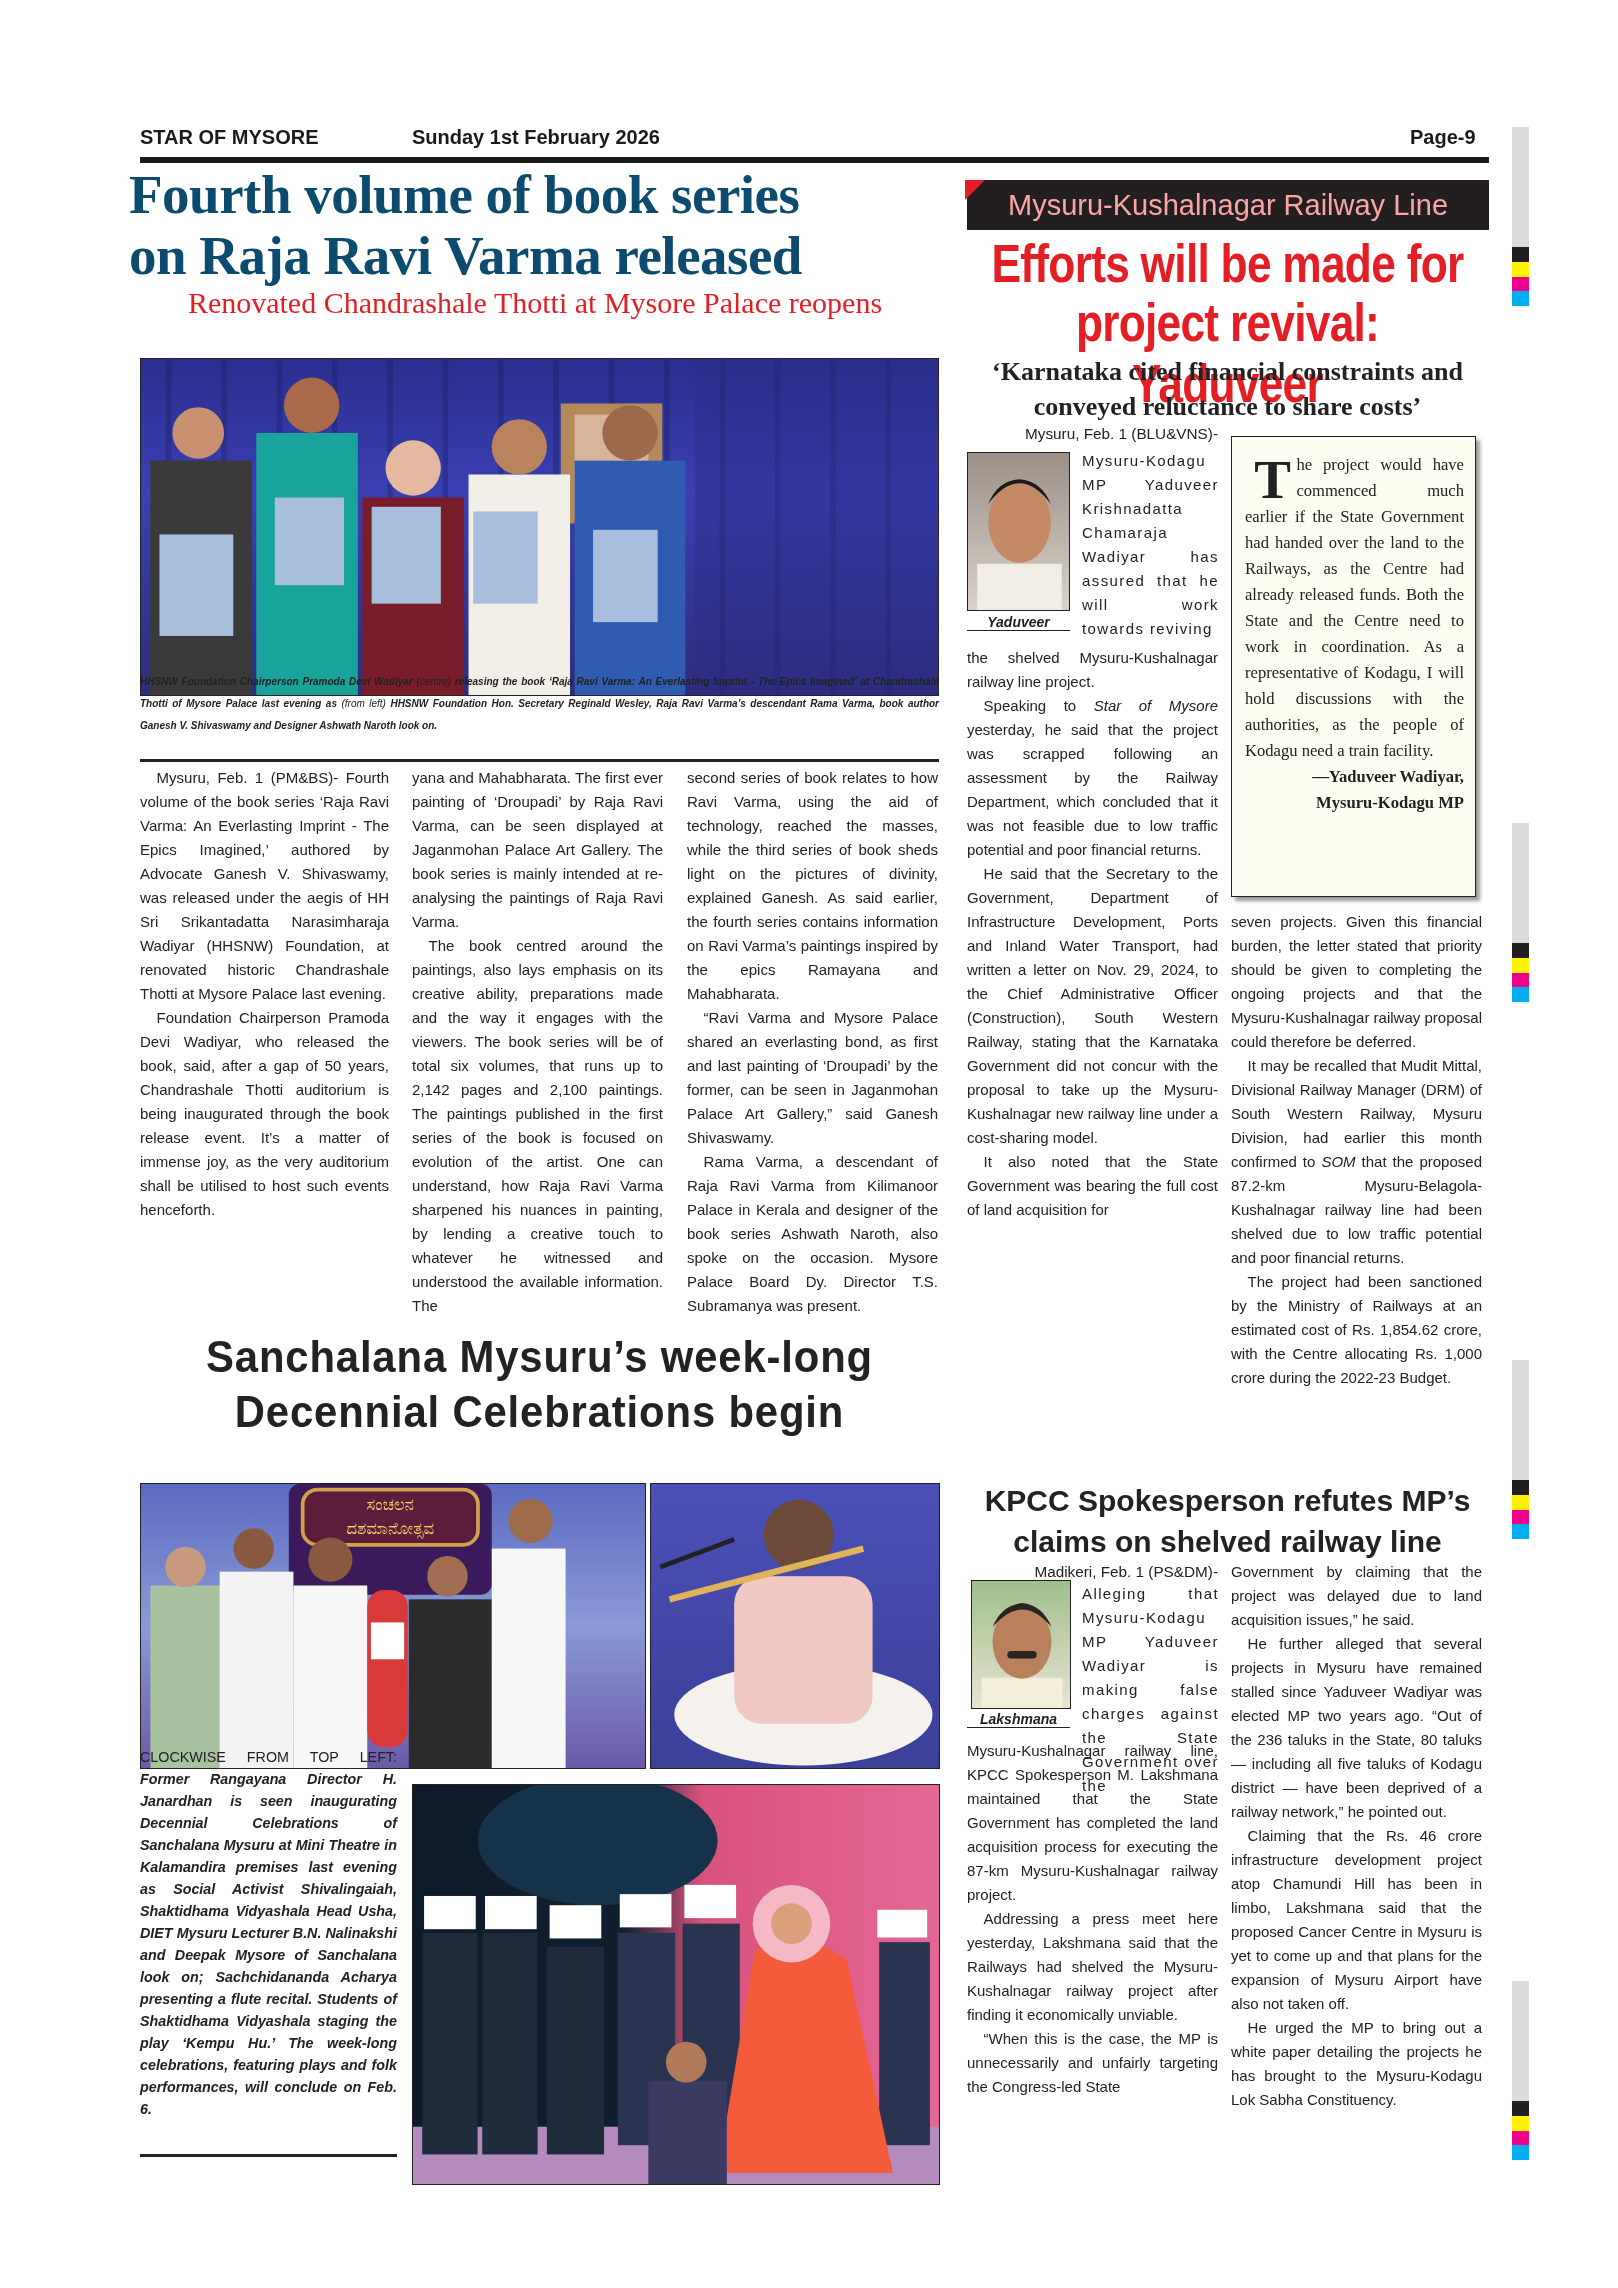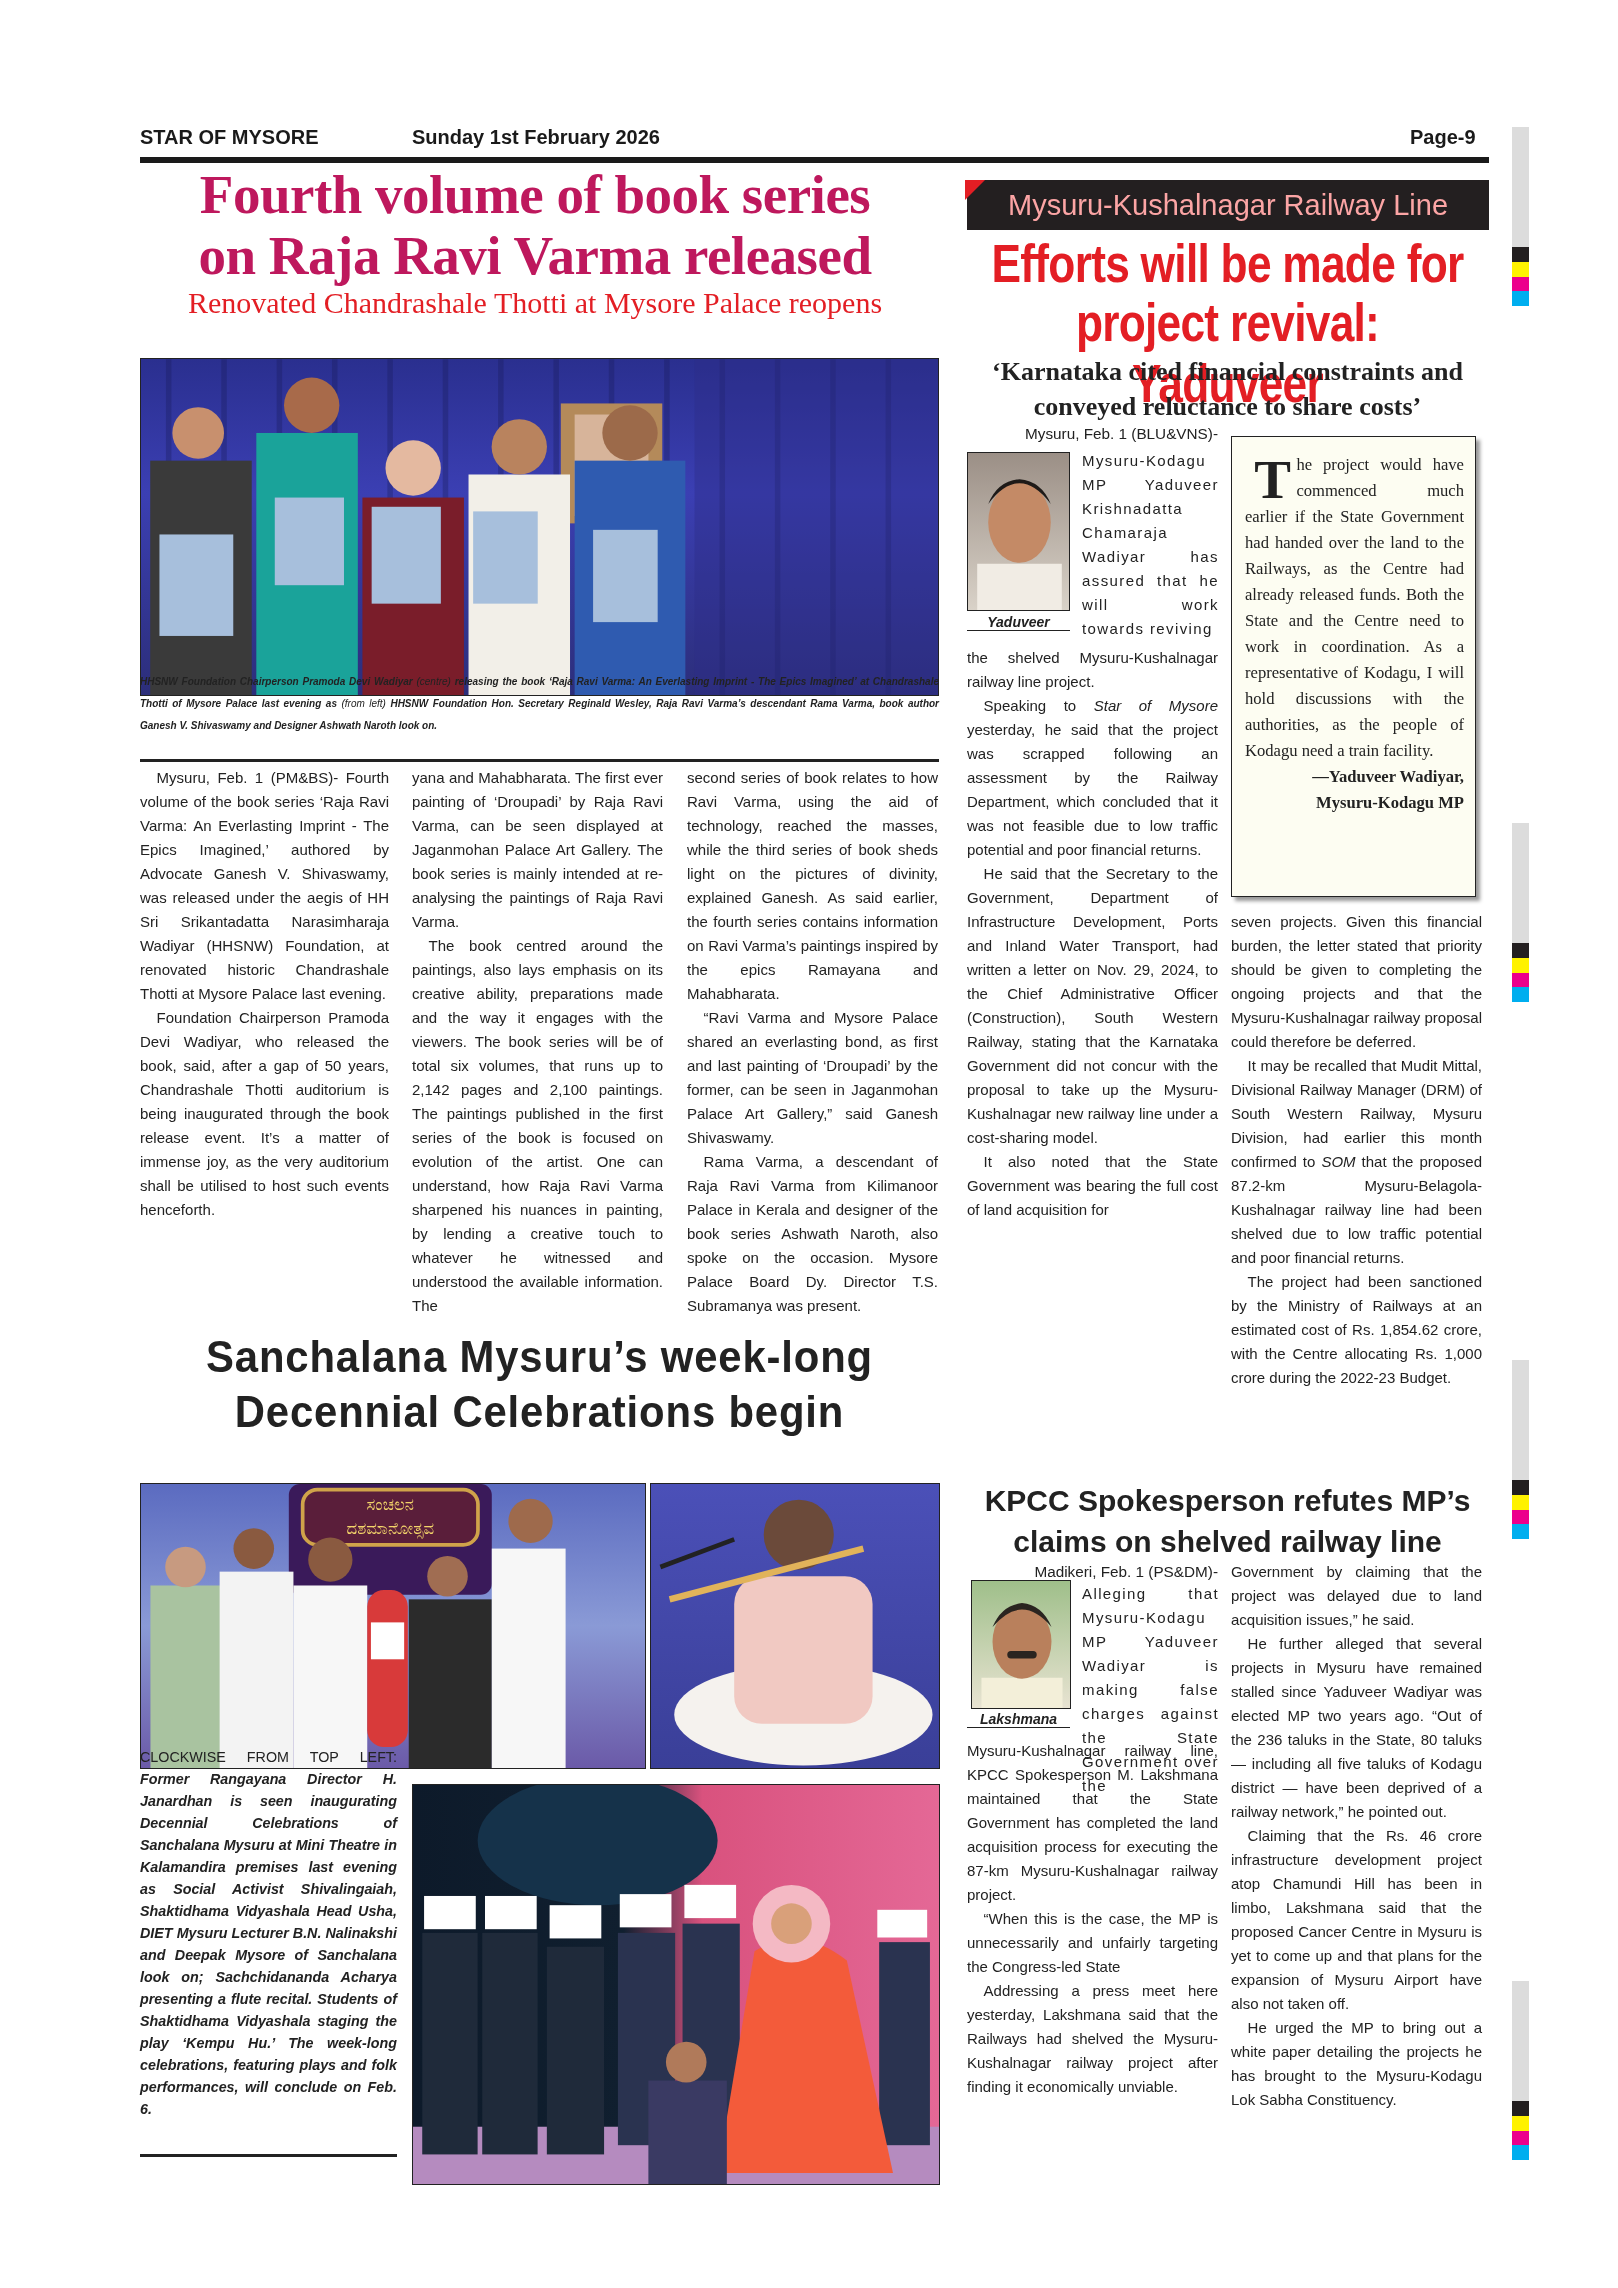--- a/index.html
+++ b/index.html
@@ -14,21 +14,21 @@
 
   
   .reg { position: absolute; left: 1512px; width: 16.6px; }
   .reg .g { height: 120px; background: #dcdcdc; }
   .reg .k { height: 14.8px; background: #231f20; }
   .reg .y { height: 14.8px; background: #fff200; }
   .reg .m { height: 14.8px; background: #ec008c; }
   .reg .c { height: 14.8px; background: #00aeef; }
 
   
-  .h1serif { font-family: "Liberation Serif", serif; font-weight: bold; color: #be185d; font-size: 55px; line-height: 61px; text-align: center; letter-spacing: -0.5px; }
+  .h1serif { font-family: "Liberation Serif", serif; font-weight: bold; color: #0c4a6e; font-size: 55px; line-height: 61px; text-align: left; letter-spacing: -0.5px; }
   .subred { font-family: "Liberation Serif", serif; color: #e31e24; font-size: 30px; text-align: center; }
 
   .photo { position: absolute; overflow: hidden; border: 1.8px solid #222; margin-top: 29px; }
   .cap { font-size: 10px; line-height: 22px; font-style: italic; font-weight: bold; text-align: justify; color: #222; }
   .cap .n { font-weight: normal; }
   .rule-thin { height: 2.8px; background: #222; position: absolute; }
 
   .col { position: absolute; font-size: 15px; line-height: 24px; text-align: justify; color: #222; }
   .col p { text-indent: 16.6px; }
   .col p.noind { text-indent: 0; }
@@ -278,22 +278,22 @@
   </svg>
 </div>
 <div class="mug-cap" style="left:967px; top:1711px; width:103px;">Lakshmana</div>
 
 <div class="col" style="left:1082px; top:1582px; width:137px; letter-spacing:1.4px;">
   <p class="noind">Alleging that Mysuru-Kodagu MP Yaduveer Wadiyar is making false charges against the State Government over the</p>
 </div>
 
 <div class="col" style="left:967px; top:1739px; width:251px;">
   <p class="noind">Mysuru-Kushalnagar railway line, KPCC Spokesperson M. Lakshmana maintained that the State Government has completed the land acquisition process for executing the 87-km Mysuru-Kushalnagar railway project.</p>
+  <p>Addressing a press meet here yesterday, Lakshmana said that the Railways had shelved the Mysuru-Kushalnagar railway project after finding it economically unviable.</p>
   <p>“When this is the case, the MP is unnecessarily and unfairly targeting the Congress-led State</p>
-  <p>Addressing a press meet here yesterday, Lakshmana said that the Railways had shelved the Mysuru-Kushalnagar railway project after finding it economically unviable.</p>
 </div>
 <div class="col" style="left:1231px; top:1560px; width:251px;">
   <p class="noind">Government by claiming that the project was delayed due to land acquisition issues,” he said.</p>
   <p>He further alleged that several projects in Mysuru have remained stalled since Yaduveer Wadiyar was elected MP two years ago. “Out of the 236 taluks in the State, 80 taluks — including all five taluks of Kodagu district — have been deprived of a railway network,” he pointed out.</p>
   <p>Claiming that the Rs. 46 crore infrastructure development project atop Chamundi Hill has been in limbo, Lakshmana said that the proposed Cancer Centre in Mysuru is yet to come up and that plans for the expansion of Mysuru Airport have also not taken off.</p>
   <p>He urged the MP to bring out a white paper detailing the projects he has brought to the Mysuru-Kodagu Lok Sabha Constituency.</p>
 </div>
 
 
 </body></html>

